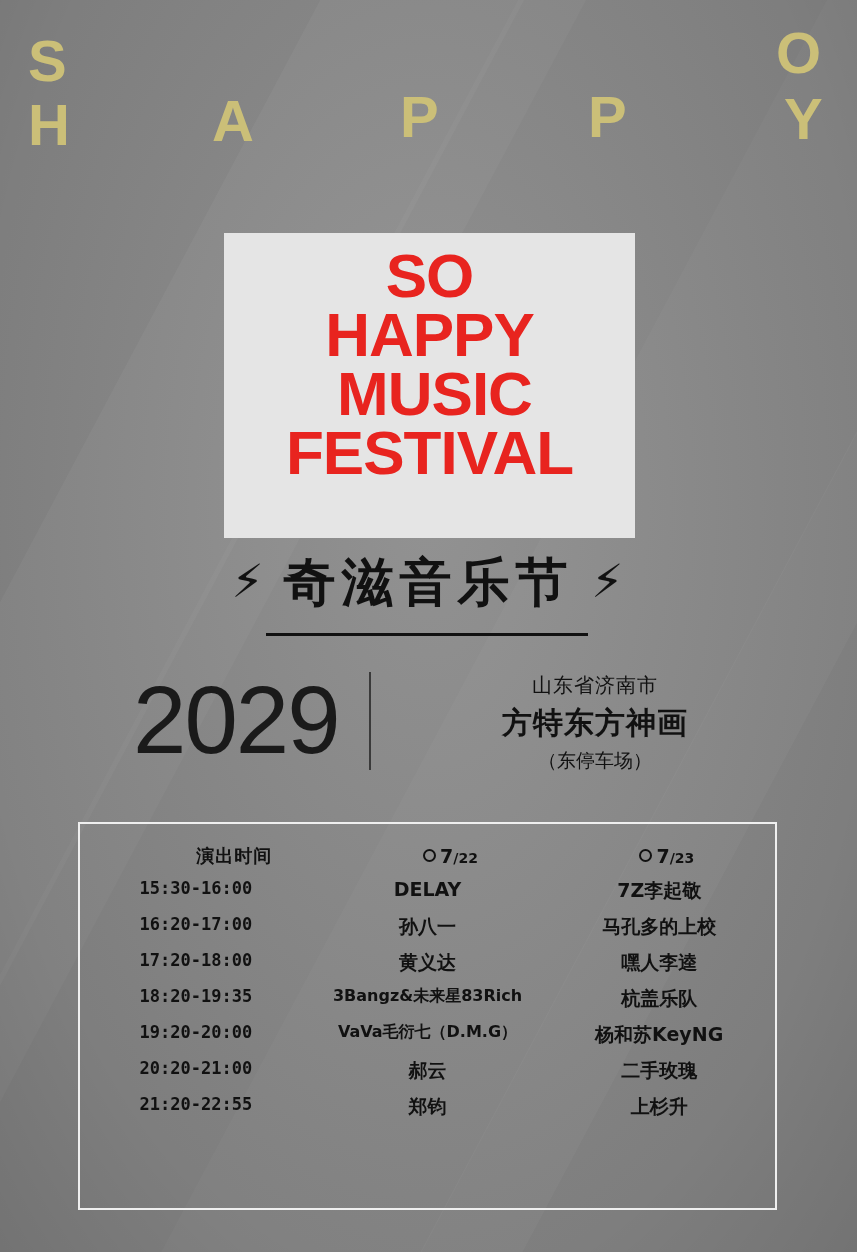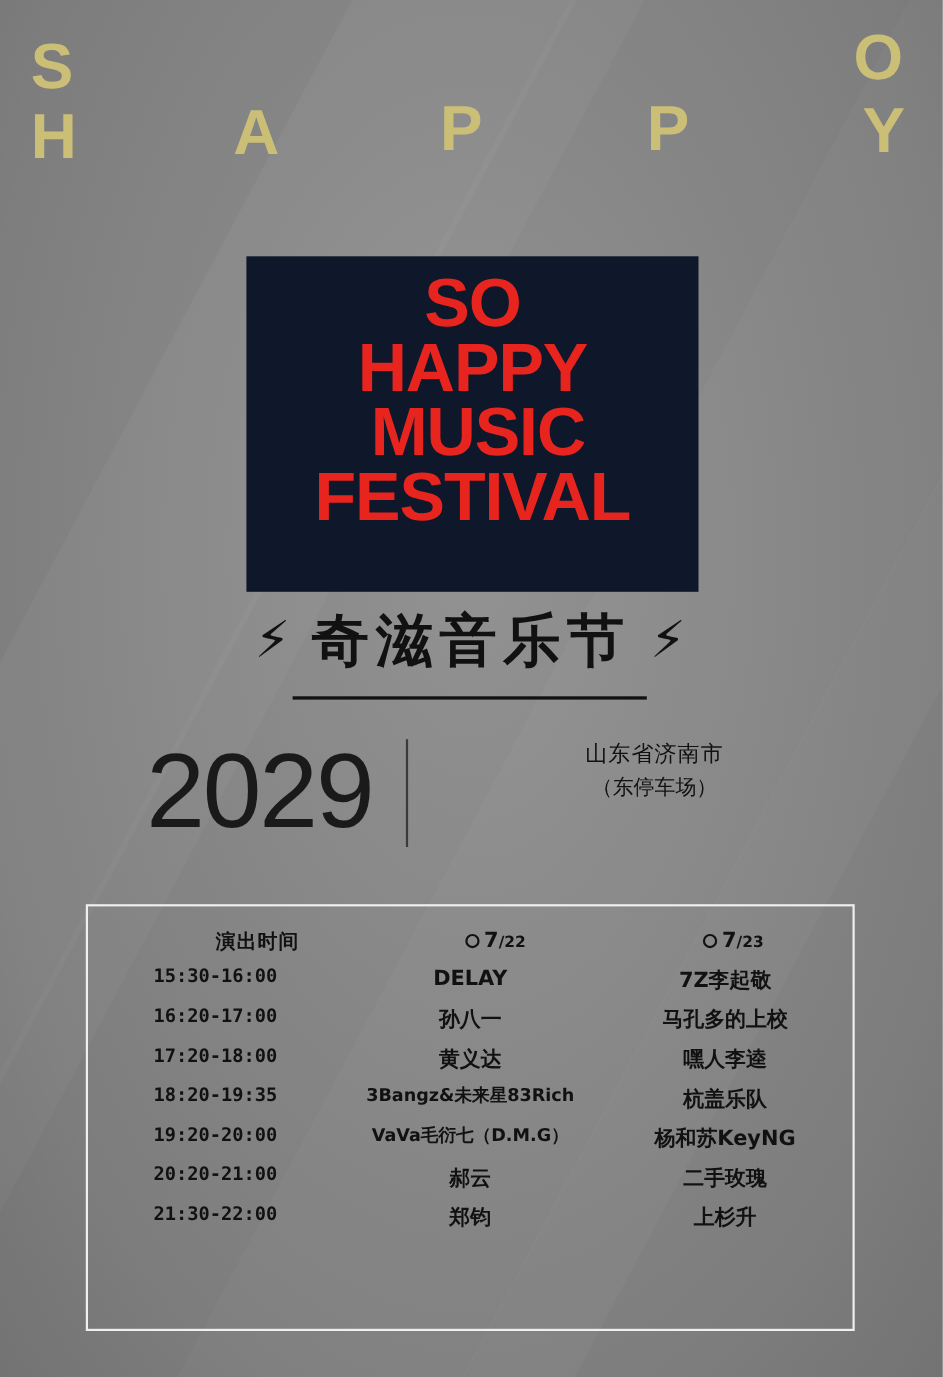--- a/index.html
+++ b/index.html
@@ -57,21 +57,21 @@
     letter-spacing: 0;
   }
 
   
   .title-block {
     position: absolute;
     left: 224px;
     top: 233px;
     width: 411px;
     height: 305px;
-    background: #0f172a;
+    background: #e5e5e5;
   }
   .title-line {
     color: #e8241f;
     font-weight: 700;
     text-align: center;
     line-height: 0.95;
     font-family: "Liberation Sans", sans-serif;
     letter-spacing: -1px;
   }
   .tline1 { font-size: 62px; margin-top: 14px; }
@@ -246,20 +246,21 @@
       <span>奇滋音乐节</span>
       <span class="bolt right">⚡</span>
     </span>
   </div>
   <div class="cn-underline"></div>
 
   <div class="year">2029</div>
   <div class="divider-v"></div>
   <div class="venue">
     <div class="venue-city">山东省济南市</div>
+    <div class="venue-name">方特东方神画</div>
     <div class="venue-note">（东停车场）</div>
   </div>
 
   <div class="sched">
     <div class="sched-head">
       <div class="col-time">
         <span class="hdr-label">演出时间</span>
       </div>
       <div class="col-act">
         <span class="date-chip">
@@ -299,19 +300,19 @@
           <div class="col-time">19:20-20:00</div>
           <div class="col-act small">VaVa毛衍七（D.M.G）</div>
           <div class="col-act">杨和苏KeyNG</div>
         </div>
         <div class="sched-row">
           <div class="col-time">20:20-21:00</div>
           <div class="col-act">郝云</div>
           <div class="col-act">二手玫瑰</div>
         </div>
         <div class="sched-row">
-          <div class="col-time">21:30-22:00</div>
+          <div class="col-time">21:20-22:55</div>
           <div class="col-act">郑钧</div>
           <div class="col-act">上杉升</div>
         </div>
       </div>
   </div>
 </div>
 
 </body></html>

